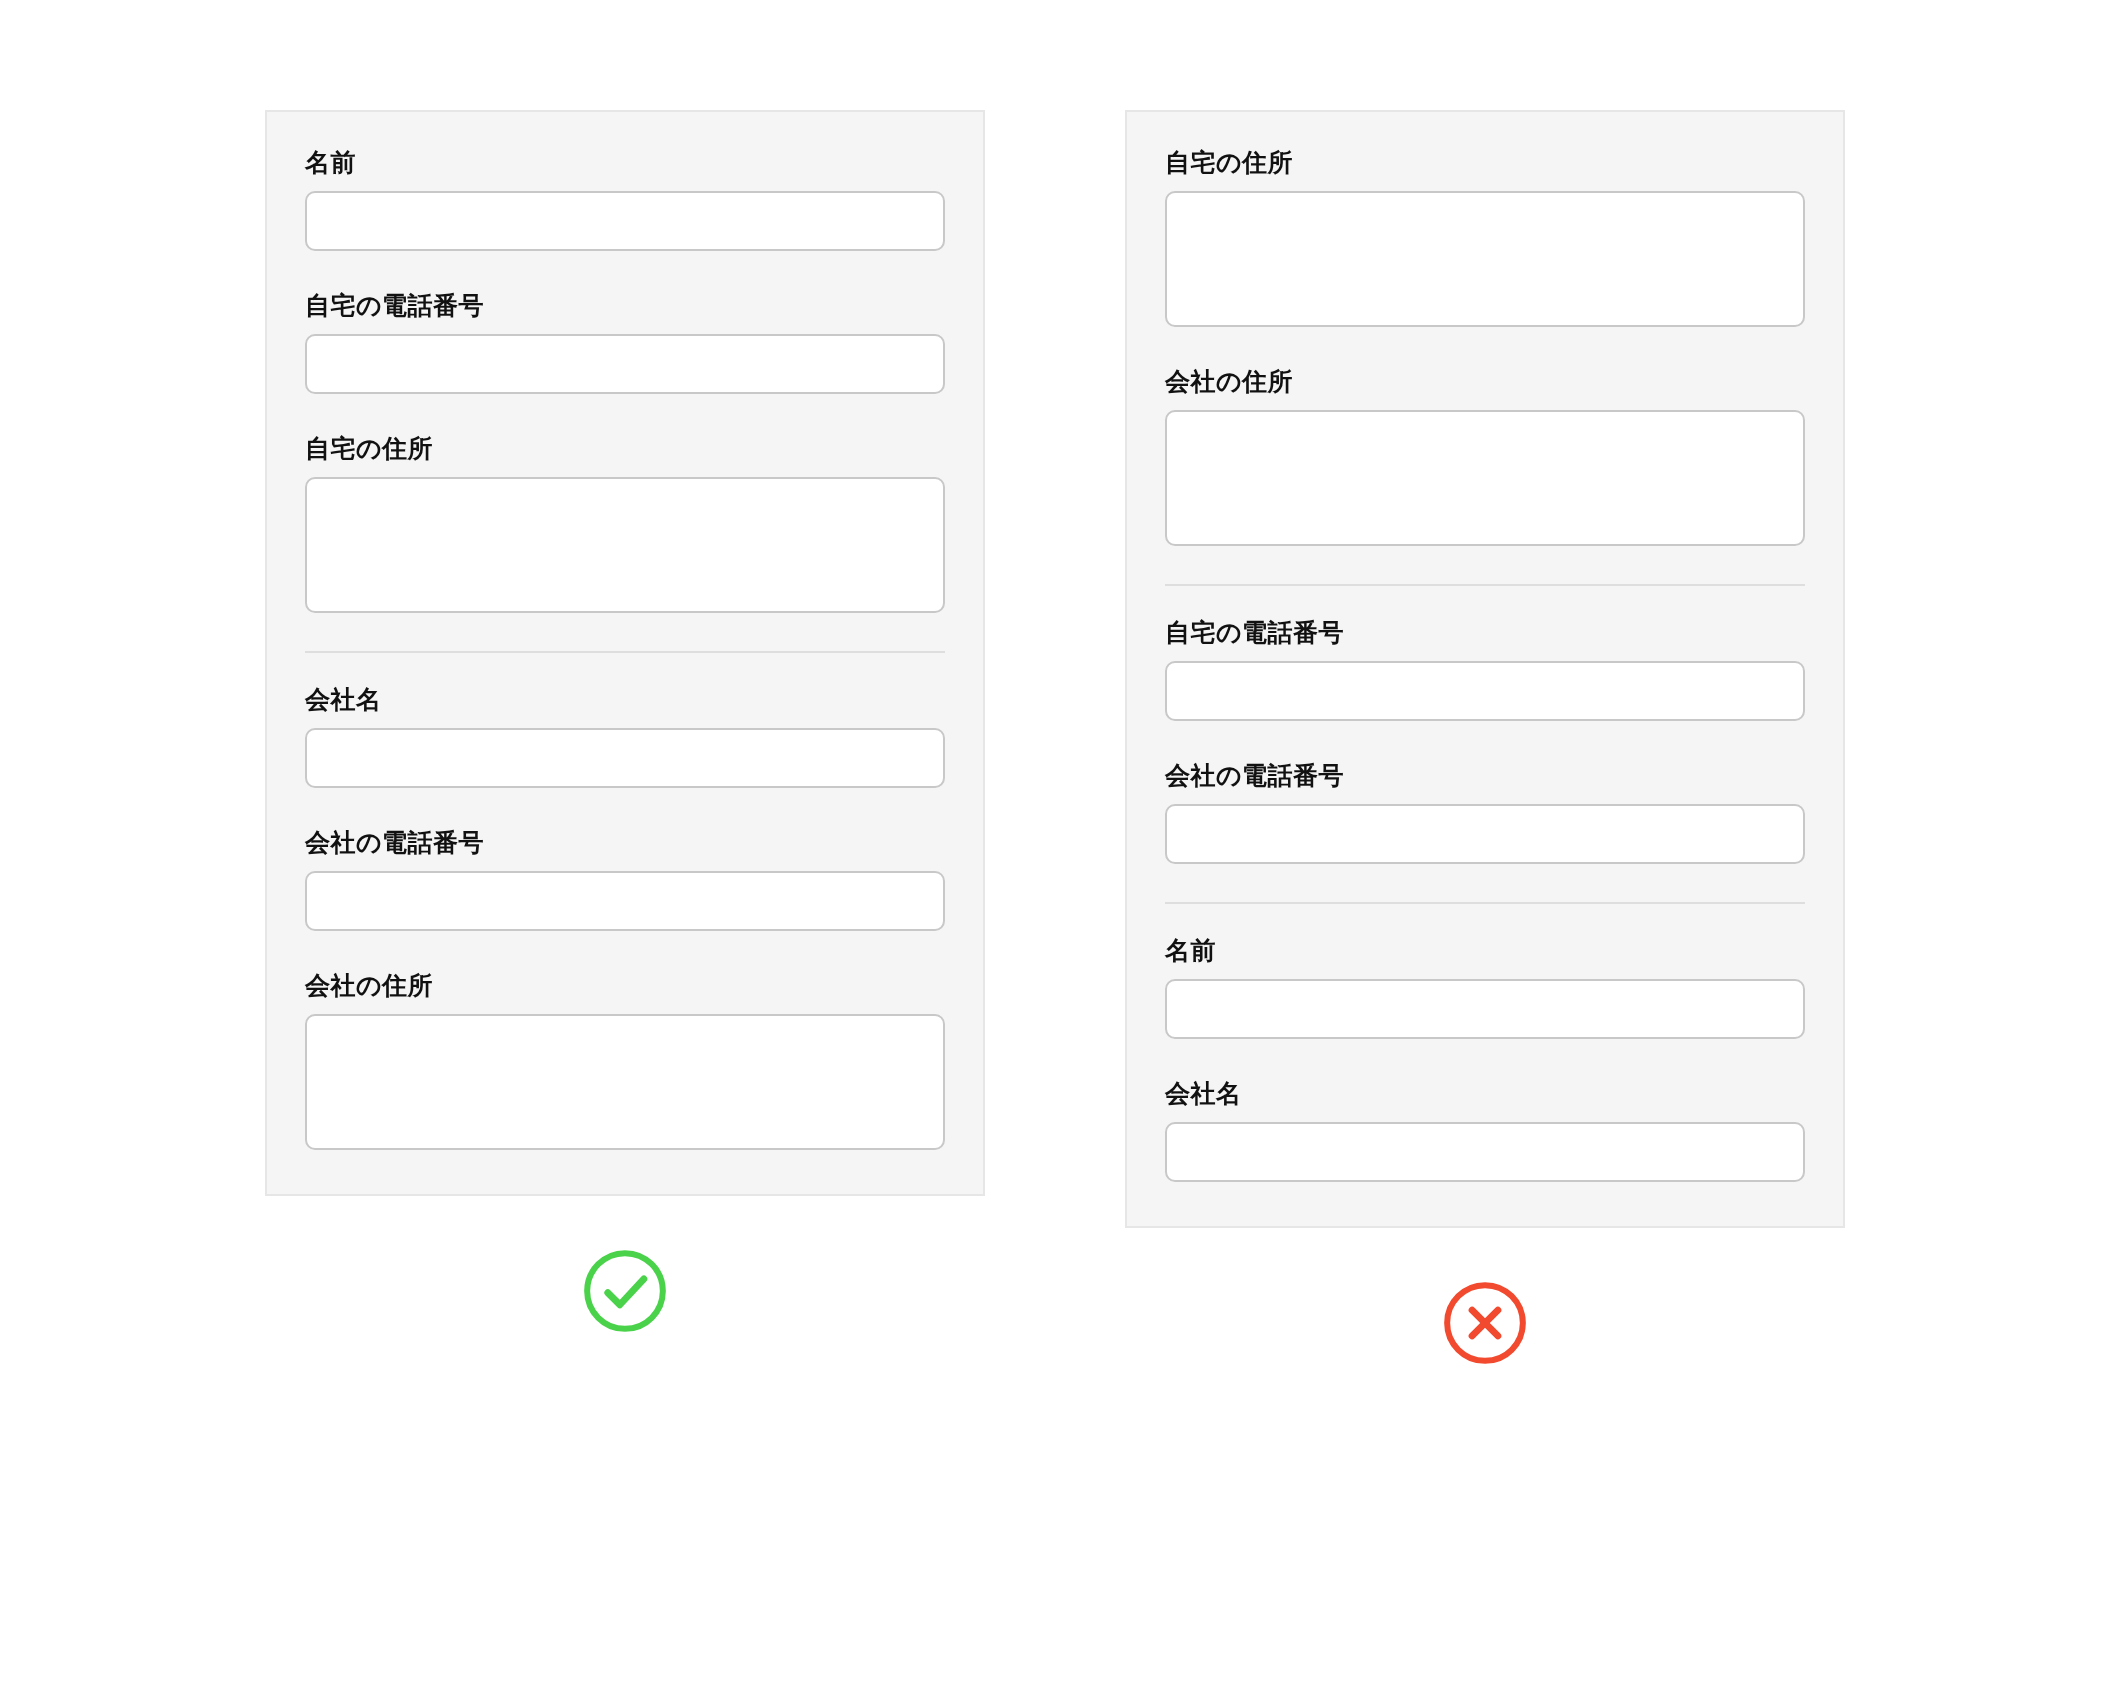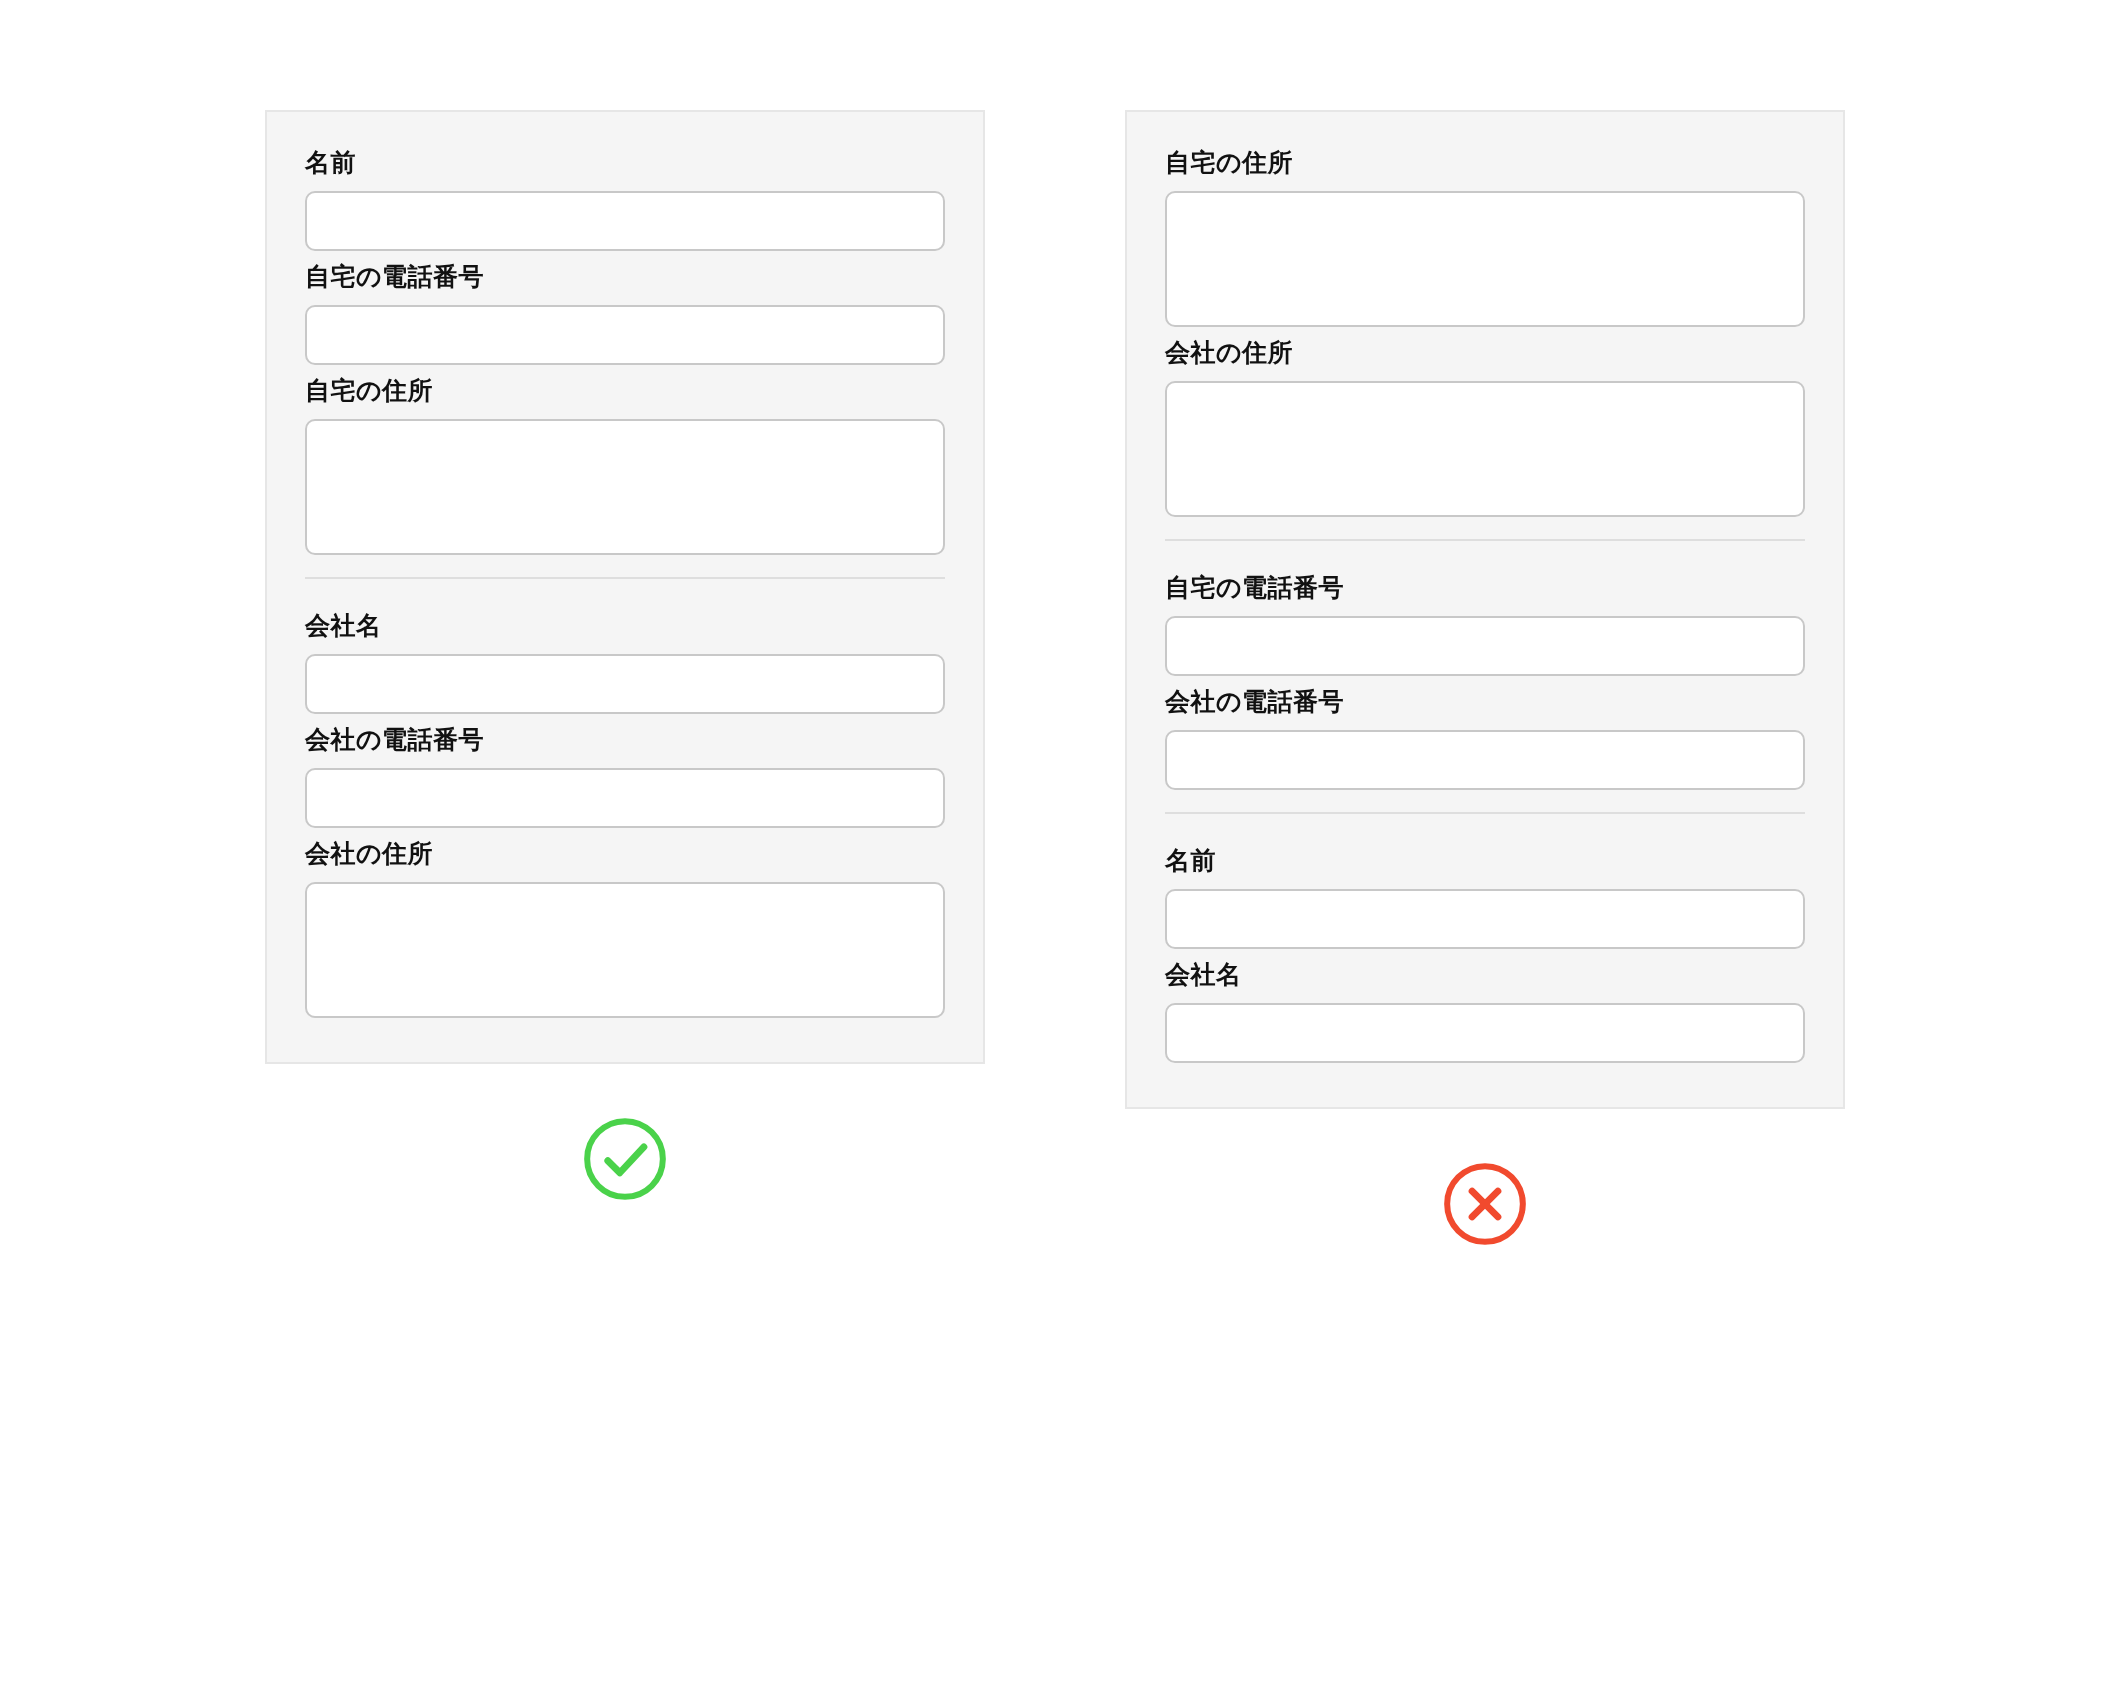--- a/index.html
+++ b/index.html
@@ -27,21 +27,21 @@
     flex-direction: column;
     align-items: center;
   }
   .panel {
     width: 720px;
     background: #f5f5f5;
     border: 2px solid #e6e6e6;
     padding: 34px 38px 44px 38px;
   }
   .field {
-    margin-bottom: 9px;
+    margin-bottom: 38px;
   }
   .field:last-child { margin-bottom: 0; }
   .label {
     font-size: 25px;
     font-weight: 700;
     color: #111111;
     margin-bottom: 12px;
     letter-spacing: 0.5px;
   }
   .input-single {

